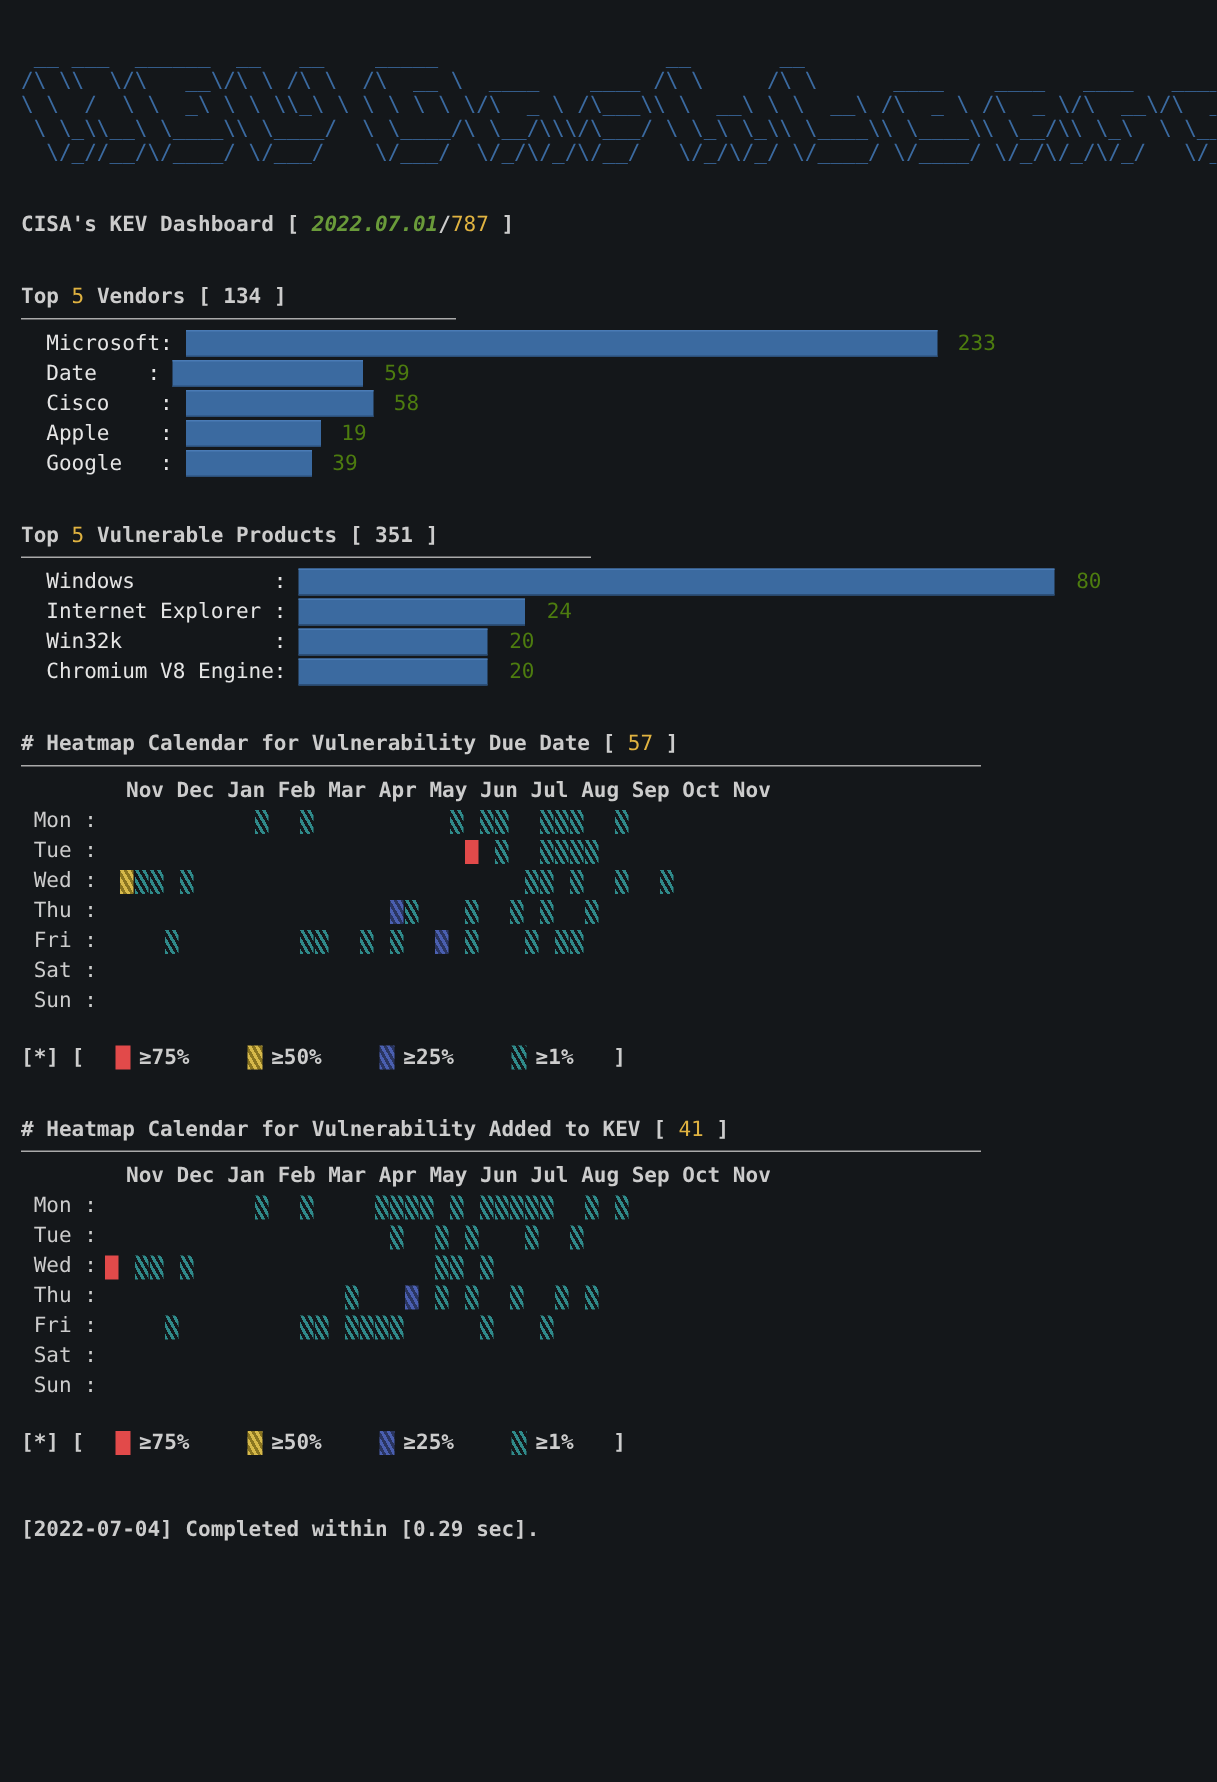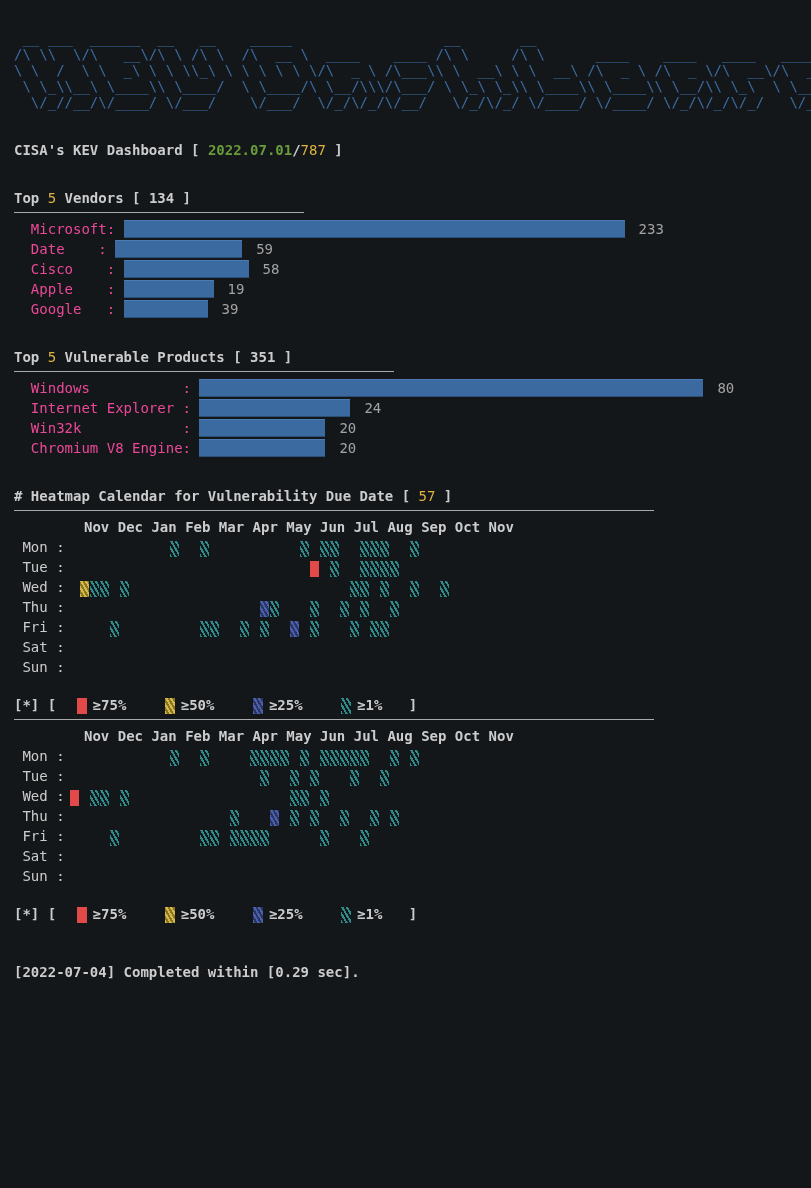--- a/index.html
+++ b/index.html
@@ -30,45 +30,45 @@
   }
   .hr {
     border: none;
     border-top: 1px solid #aaa;
     margin: 4px 0 6px 0;
   }
   .hr-short { width: 290px; }
   .hr-mid   { width: 380px; }
   .hr-long  { width: 640px; }
   .yellow { color: #e0b341; font-weight: normal; }
-  .green  { color: #6a9b3a; font-weight: bold; }
+  .green  { color: #6a9b3a; font-weight: bold; font-style: italic; }
   .bold   { font-weight: bold; }
 
   
   .bars { margin-top: 4px; }
   .bar-row {
     display: flex;
     align-items: center;
     height: 20px;
   }
   .bar-label {
-    color: #ec4899;
+    color: #e5e5e5;
     white-space: pre;
   }
   .bar-fill {
     background: #3b6aa0;
     height: 18px;
     display: inline-block;
     border-top: 1px solid #4a7bb5;
     border-bottom: 1px solid #2c4f78;
     box-sizing: border-box;
   }
   .bar-value {
     margin-left: 14px;
-    color: #a3a3a3;
+    color: #4d7c0f;
   }
 
   
   .heatmap {
     margin-top: 4px;
   }
   .hm-months {
     margin-left: 70px;
     letter-spacing: 0px;
     white-space: pre;
@@ -589,20 +589,23 @@
   </div>
   <div class="legend">
     <span>[*]  [</span>
     <span class="swatch lvl4"></span><span class="lab">≥75%</span>
     <span class="swatch lvl3"></span><span class="lab">≥50%</span>
     <span class="swatch lvl2"></span><span class="lab">≥25%</span>
     <span class="swatch lvl1"></span><span class="lab">≥1%</span>
     <span>]</span>
   </div>
 
+  <div class="section-title">
+    <span># Heatmap Calendar for Vulnerability Added to KEV [ </span><span class="yellow">41</span><span> ]</span>
+  </div>
   <hr class="hr hr-long">
   <div class="heatmap">
     <div class="hm-months bold">Nov Dec Jan Feb Mar Apr May Jun Jul Aug Sep Oct Nov</div>
     <div id="hm-added-grid">
         <div class="hm-row">
           <span class="hm-day-label"> Mon :</span>
           <span class="hm-col"><span class="cell lvl0"></span></span>
           <span class="hm-col"><span class="cell lvl0"></span></span>
           <span class="hm-col"><span class="cell lvl0"></span></span>
           <span class="hm-col"><span class="cell lvl0"></span></span>

